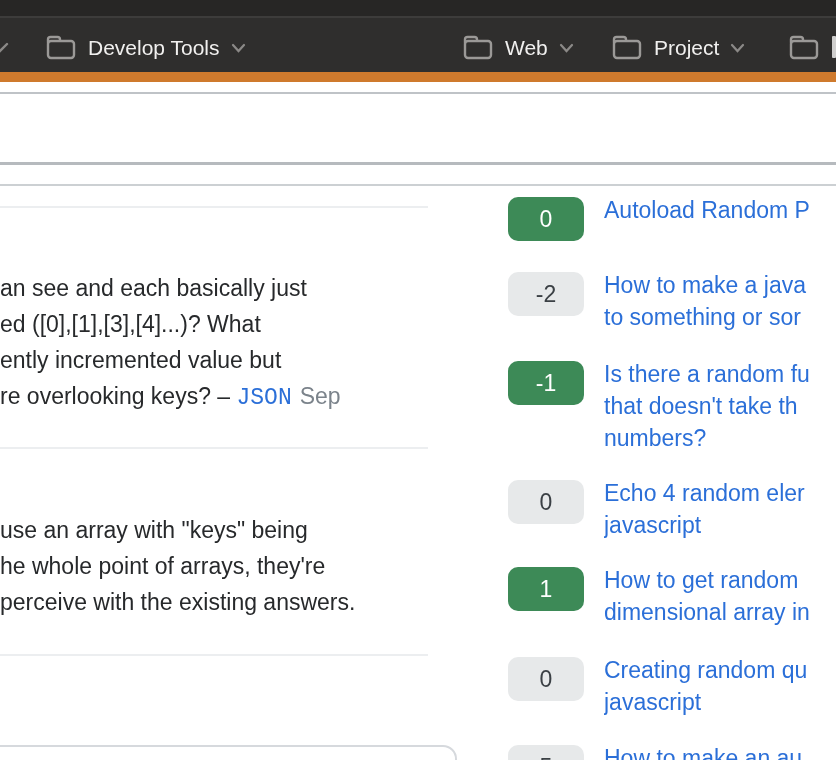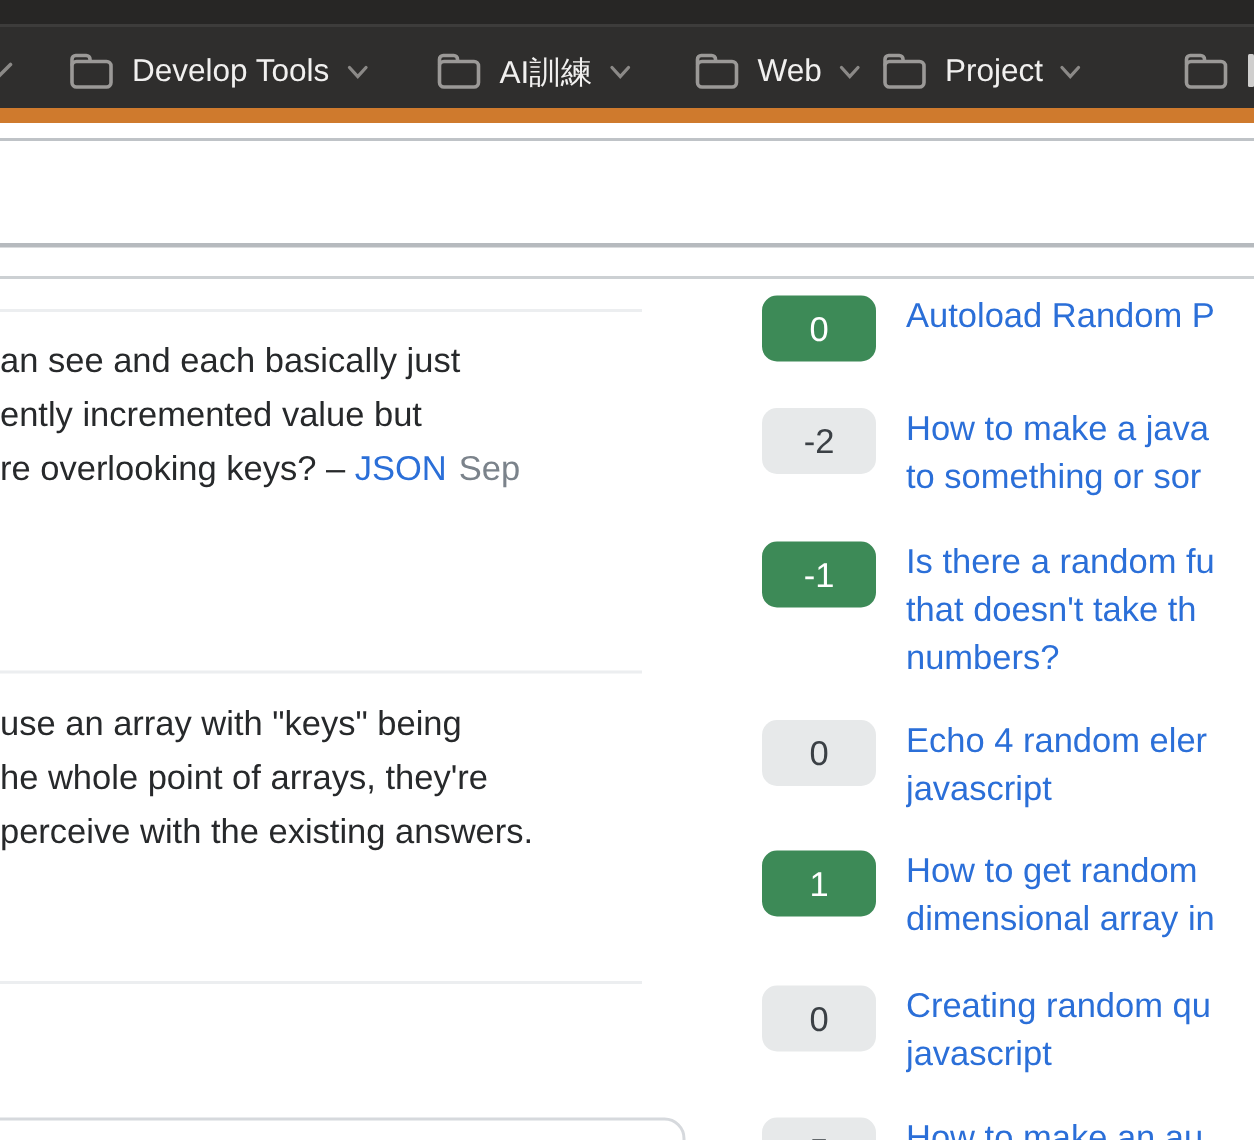--- a/index.html
+++ b/index.html
@@ -19,25 +19,25 @@
 
   
   .rule{position:absolute;left:0;width:836px;}
   .rule-1{top:92px;height:2px;background:#bfc3c7;}
   .rule-2{top:162px;height:3px;background:#b6babe;}
   .rule-3{top:184px;height:2px;background:#ccd0d3;}
 
   
   .c-sep{position:absolute;left:0;width:428px;height:2px;background:#eceef0;}
   .sep-a{top:206px;}.sep-b{top:447px;}.sep-c{top:654px;}
-  .comment{position:absolute;left:0;width:440px;color:#27292b;font-size:23px;line-height:36px;}
+  .comment{position:absolute;left:0;width:440px;color:#27292b;font-size:23px;line-height:36px;margin-top:48px;}
   .comment-1{top:222px;}
   .comment-2{top:464px;}
   .c-line{white-space:nowrap;}
-  .u-link{color:var(--blue);text-decoration:none;cursor:pointer;}
+  .u-link{color:var(--blue);text-decoration:none;cursor:pointer;font-family:Liberation Mono, monospace;}
   .u-gray{color:#7b838b;margin-left:8px;}
   .comment-box{position:absolute;left:-30px;top:745px;width:487px;height:80px;
     border:2px solid #d6d9dd;border-radius:14px;background:#fff;box-sizing:border-box;}
 
   
   .right-col{position:absolute;left:508px;top:0;width:328px;height:760px;}
   .rq-item{position:absolute;left:0;width:328px;}
   .rq-badge{position:absolute;left:0;top:0;width:76px;height:44px;border-radius:10px;
     display:flex;align-items:center;justify-content:center;
     font-size:23px;background:#e7e9ea;color:#3b4045;}
@@ -68,51 +68,37 @@
           </svg>
       </span>
       <span class="bm-label">Develop Tools</span>
       <span class="bm-chevron">
         <svg width="15" height="10" viewBox="0 0 15 10">
             <polyline points="2,2 7.5,8 13,2" fill="none" stroke="#8b8987" stroke-width="2.2" stroke-linecap="round"></polyline>
           </svg>
       </span>
     </div>
 
-    <div class="bm" style="left:290px">
-      <span class="bm-icon">
-        <svg width="32" height="27" viewBox="0 0 32 27">
-            <rect x="3" y="3" width="12" height="8" rx="2.5" fill="none" stroke="#9b9997" stroke-width="2.4"></rect>
-            <rect x="3" y="7" width="26" height="17" rx="3" fill="#2f2e2d" stroke="#9b9997" stroke-width="2.4"></rect>
-          </svg>
-      </span>
-      <span class="bm-label">AI訓練</span>
-      <span class="bm-chevron">
-        <svg width="15" height="10" viewBox="0 0 15 10">
-            <polyline points="2,2 7.5,8 13,2" fill="none" stroke="#8b8987" stroke-width="2.2" stroke-linecap="round"></polyline>
-          </svg>
-      </span>
-    </div>
 
     <div class="bm" style="left:462px">
       <span class="bm-icon">
         <svg width="32" height="27" viewBox="0 0 32 27">
             <rect x="3" y="3" width="12" height="8" rx="2.5" fill="none" stroke="#9b9997" stroke-width="2.4"></rect>
             <rect x="3" y="7" width="26" height="17" rx="3" fill="#2f2e2d" stroke="#9b9997" stroke-width="2.4"></rect>
           </svg>
       </span>
       <span class="bm-label">Web</span>
       <span class="bm-chevron">
         <svg width="15" height="10" viewBox="0 0 15 10">
             <polyline points="2,2 7.5,8 13,2" fill="none" stroke="#8b8987" stroke-width="2.2" stroke-linecap="round"></polyline>
           </svg>
       </span>
     </div>
 
-    <div class="bm" style="left:587px">
+    <div class="bm" style="left:611px">
       <span class="bm-icon">
         <svg width="32" height="27" viewBox="0 0 32 27">
             <rect x="3" y="3" width="12" height="8" rx="2.5" fill="none" stroke="#9b9997" stroke-width="2.4"></rect>
             <rect x="3" y="7" width="26" height="17" rx="3" fill="#2f2e2d" stroke="#9b9997" stroke-width="2.4"></rect>
           </svg>
       </span>
       <span class="bm-label">Project</span>
       <span class="bm-chevron">
         <svg width="15" height="10" viewBox="0 0 15 10">
             <polyline points="2,2 7.5,8 13,2" fill="none" stroke="#8b8987" stroke-width="2.2" stroke-linecap="round"></polyline>
@@ -134,20 +120,21 @@
   <div class="orange-bar"></div>
 
   <div class="rule rule-1"></div>
   <div class="rule rule-2"></div>
   <div class="rule rule-3"></div>
 
   <div class="c-sep sep-a"></div>
 
   <div class="comment comment-1">
     <div class="c-line">an see and each basically just</div>
+    <div class="c-line">ed ([0],[1],[3],[4]...)? What</div>
     <div class="c-line">ently incremented value but</div>
     <div class="c-line"><span>re overlooking keys? – </span><a class="u-link">JSON</a><span class="u-gray">Sep</span></div>
   </div>
 
   <div class="c-sep sep-b"></div>
 
   <div class="comment comment-2">
     <div class="c-line">use an array with "keys" being</div>
     <div class="c-line">he whole point of arrays, they're</div>
     <div class="c-line">perceive with the existing answers.</div>

